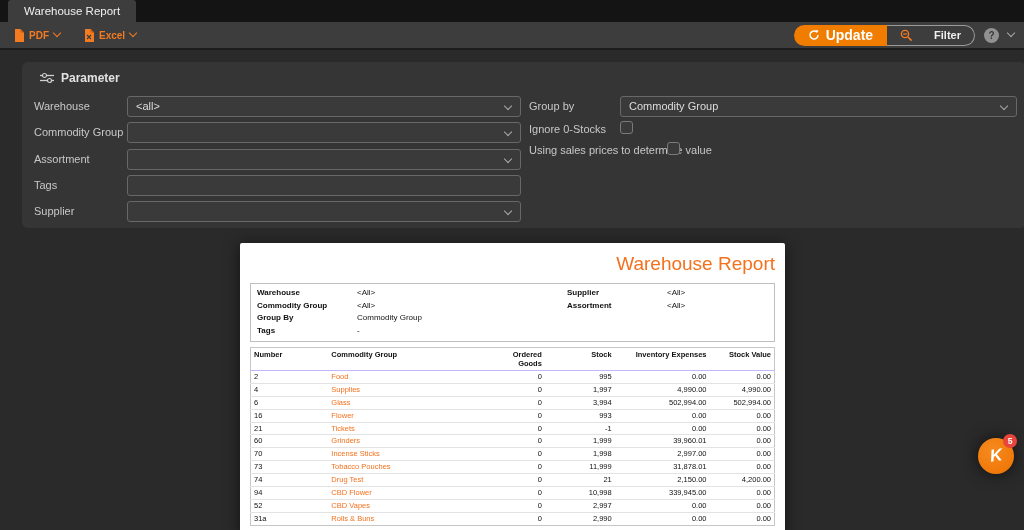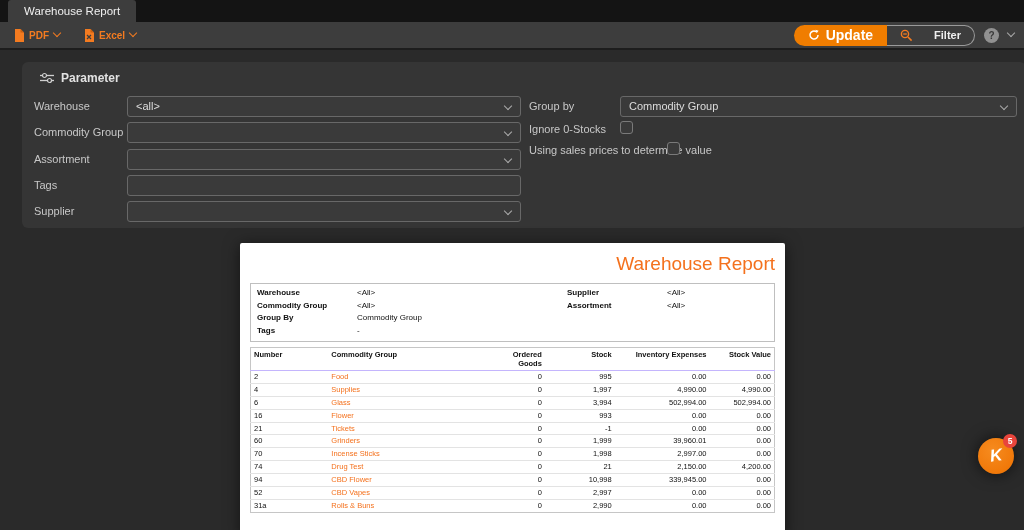--- a/index.html
+++ b/index.html
@@ -269,20 +269,28 @@
           </tr>
           <tr>
             <td>70</td>
             <td class="link">Incense Sticks</td>
             <td class="ra">0</td>
             <td class="ra">1,998</td>
             <td class="ra">2,997.00</td>
             <td class="ra">0.00</td>
           </tr>
           <tr>
+            <td>73</td>
+            <td class="link">Tobacco Pouches</td>
+            <td class="ra">0</td>
+            <td class="ra">11,999</td>
+            <td class="ra">31,878.01</td>
+            <td class="ra">0.00</td>
+          </tr>
+          <tr>
             <td>74</td>
             <td class="link">Drug Test</td>
             <td class="ra">0</td>
             <td class="ra">21</td>
             <td class="ra">2,150.00</td>
             <td class="ra">4,200.00</td>
           </tr>
           <tr>
             <td>94</td>
             <td class="link">CBD Flower</td>

